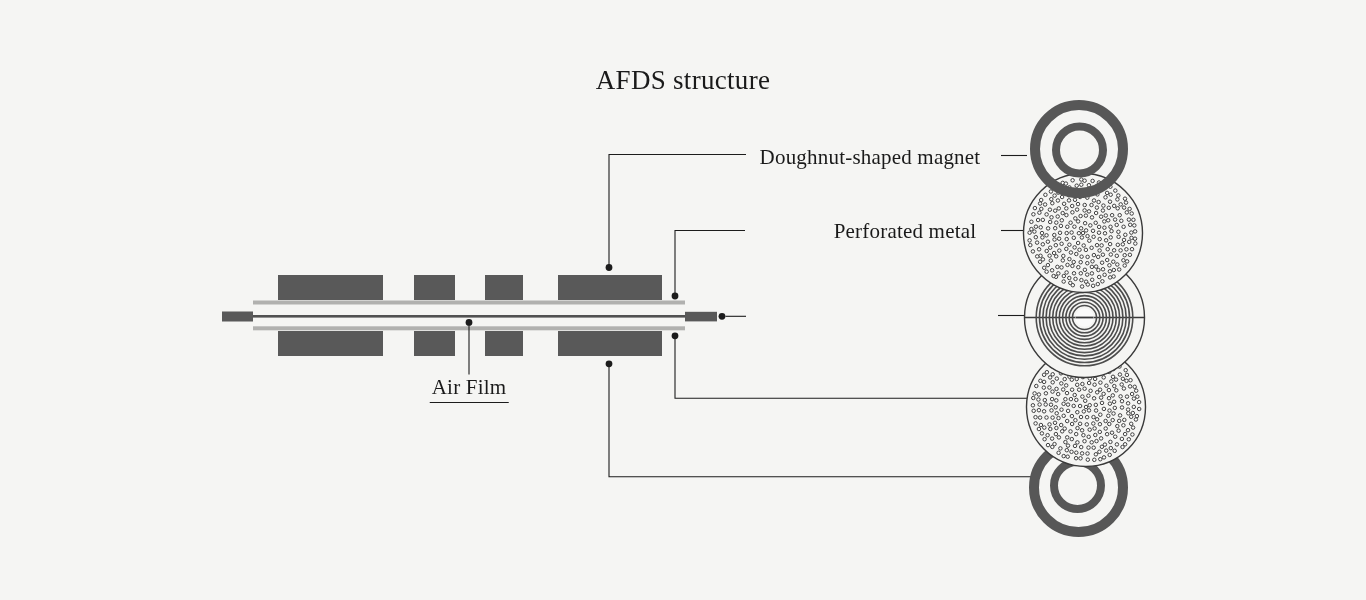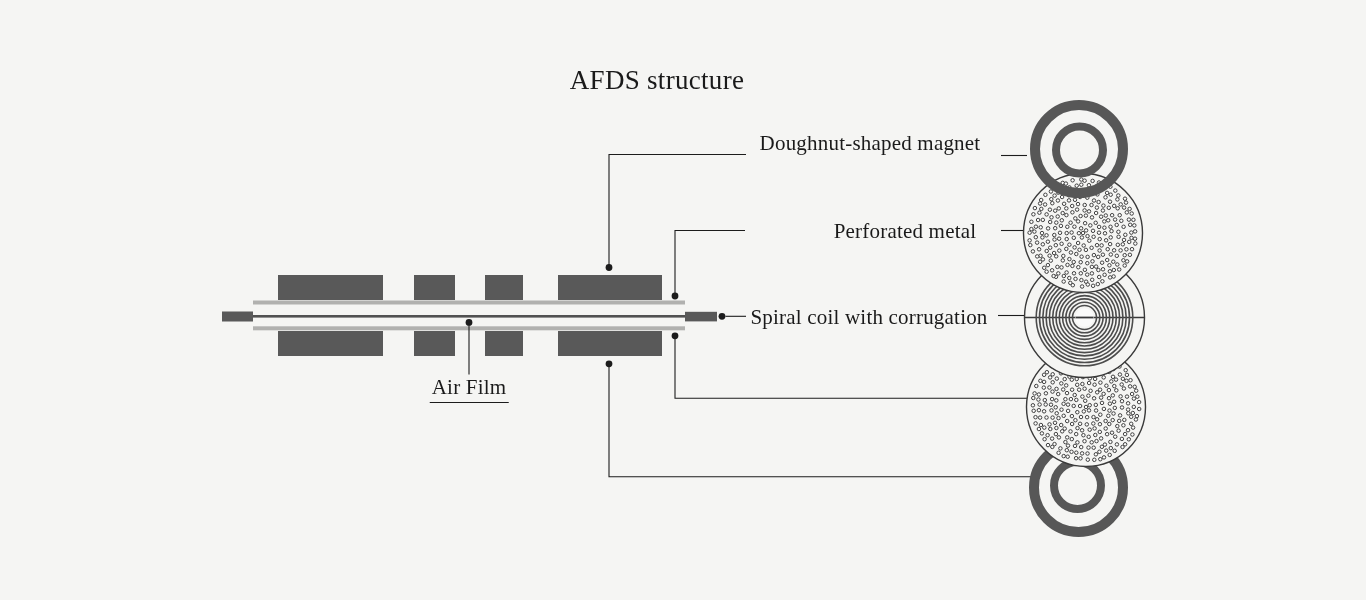--- a/index.html
+++ b/index.html
@@ -658,21 +658,20 @@
           </g>
       </g>
 
       <g>
         <circle cx="1079" cy="149" r="44" style="fill:none;stroke:var(--ring);stroke-width:10"></circle>
         <circle cx="1079.5" cy="150" r="23.5" style="fill:none;stroke:var(--ring);stroke-width:8"></circle>
       </g>
     </g>
   </svg>
 
-  <div class="lbl title" style="left:657px;top:67px">AFDS structure</div>
-  <div class="lbl" style="left:870px;top:133px">Doughnut-shaped magnet</div>
+  <div class="lbl title" style="left:683px;top:67px">AFDS structure</div>
+  <div class="lbl" style="left:870px;top:147px">Doughnut-shaped magnet</div>
   <div class="lbl" style="left:905px;top:221px">Perforated metal</div>
-  <div class="lbl" style="left:869px;top:307px">Spiral coil with corrugation</div>
   <div class="lbl" style="left:469px;top:377px">
     <span class="underlined">Air Film</span>
   </div>
 
 </div>
 
 </body></html>

